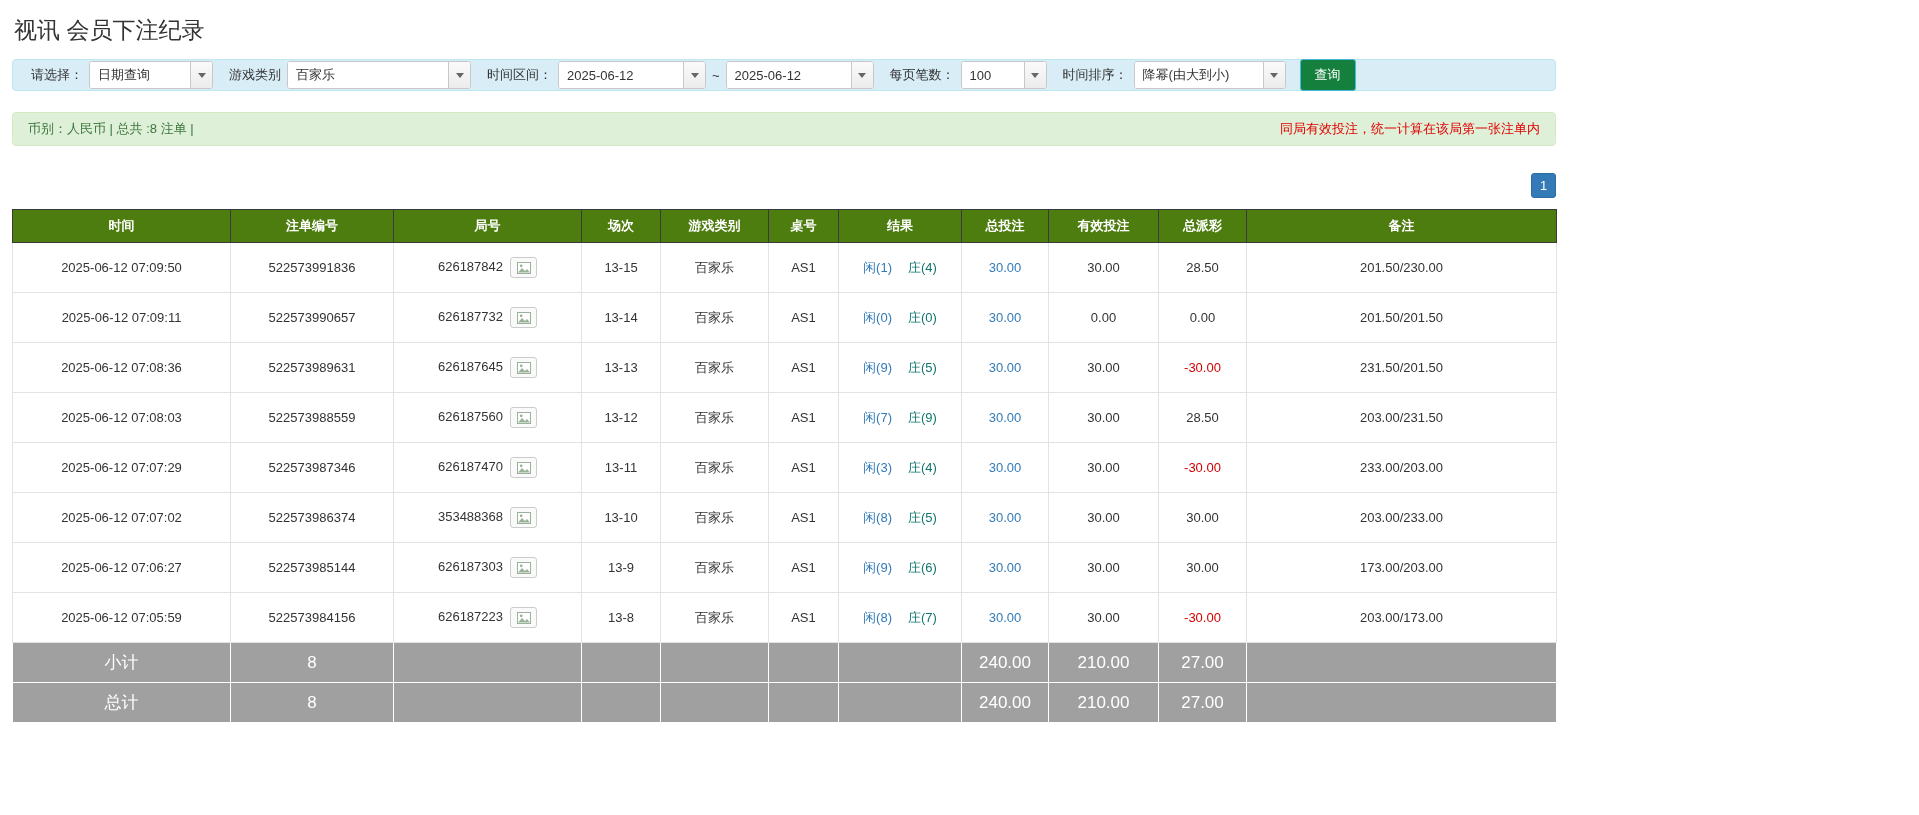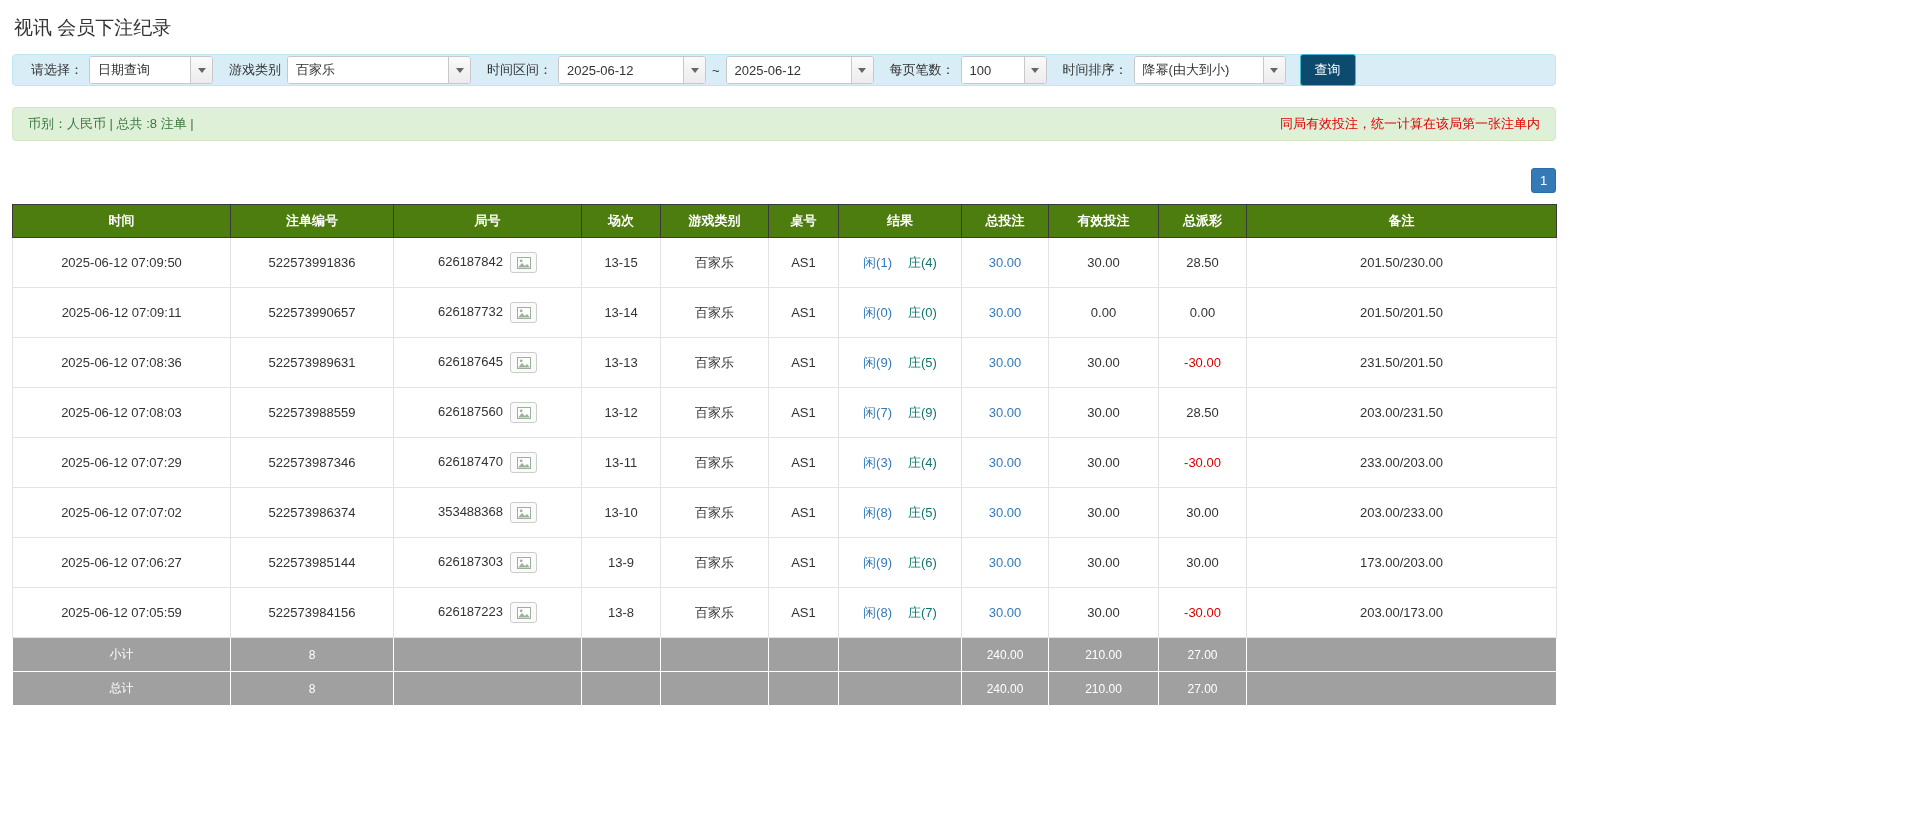--- a/index.html
+++ b/index.html
@@ -5,21 +5,21 @@
   * { box-sizing: border-box; margin: 0; padding: 0; }
   html,body { background: #fff; }
   body {
     width: 1919px; height: 815px;
     font-family: "Liberation Sans", "DejaVu Sans", sans-serif;
     font-size: 13px; color: #333;
     overflow: hidden;
   }
   .container { width: 1544px; margin-left: 12px; }
 
-  .page-title { font-size: 19px; color: #333; padding: 15px 0 13px 2px; font-weight: 400; }
+  .page-title { font-size: 23px; color: #333; padding: 15px 0 13px 2px; font-weight: 400; }
 
   
   .filter-bar {
     background: #d9edf7; border: 1px solid #bce8f1; border-radius: 4px;
     height: 32px; padding: 0 16px;
     display: flex; align-items: center;
   }
   .filter-label { color: #333; margin: 0 6px 0 16px; white-space: nowrap; }
   .filter-label:first-child { margin-left: 2px; }
   .tilde { margin: 0 6px; color: #333; }
@@ -29,21 +29,21 @@
     width: 22px; background: linear-gradient(#fafafa,#ececec); border-left: 1px solid #c8c8c8;
     display: flex; align-items: center; justify-content: center; cursor: pointer;
   }
   .caret { width: 0; height: 0; border-left: 4px solid transparent; border-right: 4px solid transparent; border-top: 5px solid #666; }
   .w-query input { width: 100px; }
   .w-game input  { width: 160px; }
   .w-date input  { width: 124px; }
   .w-size input  { width: 62px; }
   .w-sort input  { width: 128px; }
   .btn-query {
-    margin-left: 14px; background: #0c4a6e; border: 1px solid #46b8da; color: #fff;
+    margin-left: 14px; background: #15803d; border: 1px solid #46b8da; color: #fff;
     font-size: 13px; font-family: inherit; padding: 6px 14px; border-radius: 3px; cursor: pointer;
   }
 
   
   .summary-bar {
     margin-top: 21px; background: #dff0d8; border: 1px solid #d6e9c6; border-radius: 4px;
     height: 34px; padding: 0 15px;
     display: flex; align-items: center; justify-content: space-between;
   }
   .summary-left { color: #3c763d; }
@@ -61,21 +61,21 @@
   thead th {
     background: #4d7c0f; color: #fff; font-weight: bold; font-size: 13px;
     padding: 7px 4px; border: 1px solid #3a3a3a; text-align: center;
   }
   tbody td {
     border: 1px solid #e3e3e3; text-align: center; padding: 14px 4px;
     font-size: 13px; color: #333; background: #fff; overflow: hidden; white-space: nowrap;
   }
   tfoot td {
     background: #a0a0a0; color: #fff; border: 1px solid #fff; text-align: center;
-    padding: 8px 4px; font-size: 12px;
+    padding: 8px 4px; font-size: 17px;
   }
   .bet-link { color: #337ab7; text-decoration: none; cursor: pointer; }
   .res-player { color: #337ab7; }
   .res-banker { color: #0f766e; margin-left: 16px; }
   .neg { color: #d40000; }
   .img-btn {
     display: inline-flex; align-items: center; justify-content: center;
     width: 27px; height: 21px; border: 1px solid #ccc; border-radius: 3px;
     background: #fafafa; margin-left: 7px; vertical-align: middle; cursor: pointer;
   }

